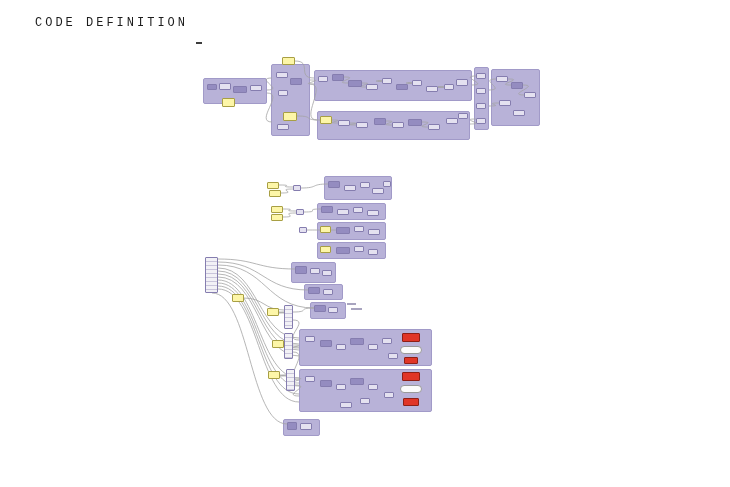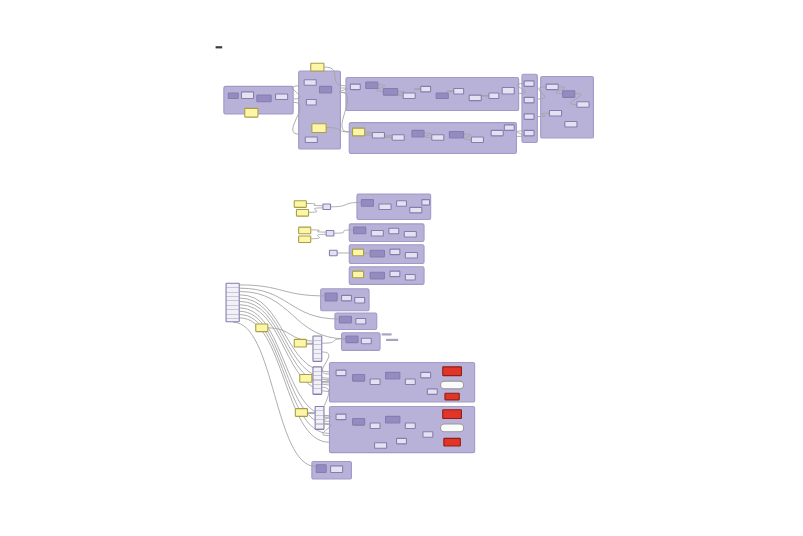--- a/index.html
+++ b/index.html
@@ -49,20 +49,21 @@
   #wire-layer path{
     fill:none;
     stroke:var(--wire,#a3a3a3);
     stroke-width:0.8;
   }
 </style>
 </head>
 <body>
 
 <div id="canvas">
+  <div id="title">CODE DEFINITION</div>
   <div id="group-layer" class="layer">
       <div class="group" style="left: 203px; top: 78px; width: 64px; height: 26px;"></div>
       <div class="group" style="left: 271px; top: 64px; width: 39px; height: 72px;"></div>
       <div class="group" style="left: 314px; top: 70px; width: 158px; height: 31px;"></div>
       <div class="group" style="left: 317px; top: 111px; width: 153px; height: 29px;"></div>
       <div class="group" style="left: 474px; top: 67px; width: 15px; height: 63px;"></div>
       <div class="group" style="left: 491px; top: 69px; width: 49px; height: 57px;"></div>
       <div class="group" style="left: 324px; top: 176px; width: 68px; height: 24px;"></div>
       <div class="group" style="left: 317px; top: 203px; width: 69px; height: 17px;"></div>
       <div class="group" style="left: 317px; top: 222px; width: 69px; height: 18px;"></div>

